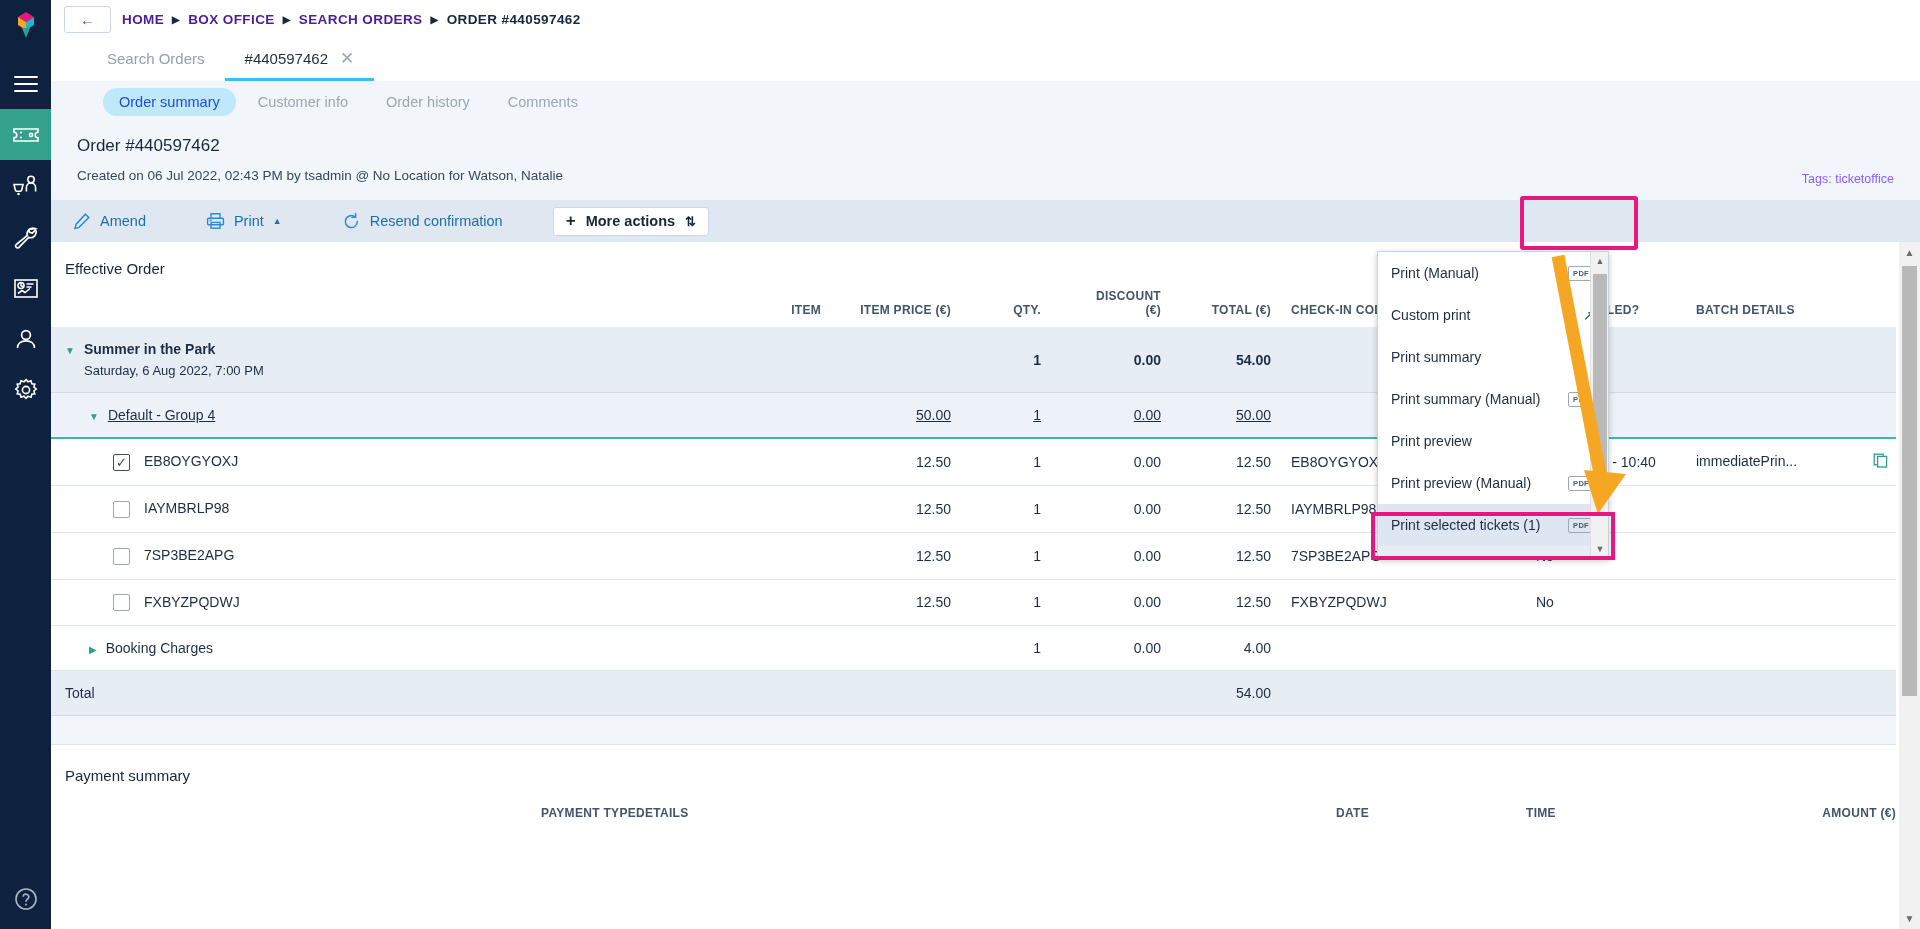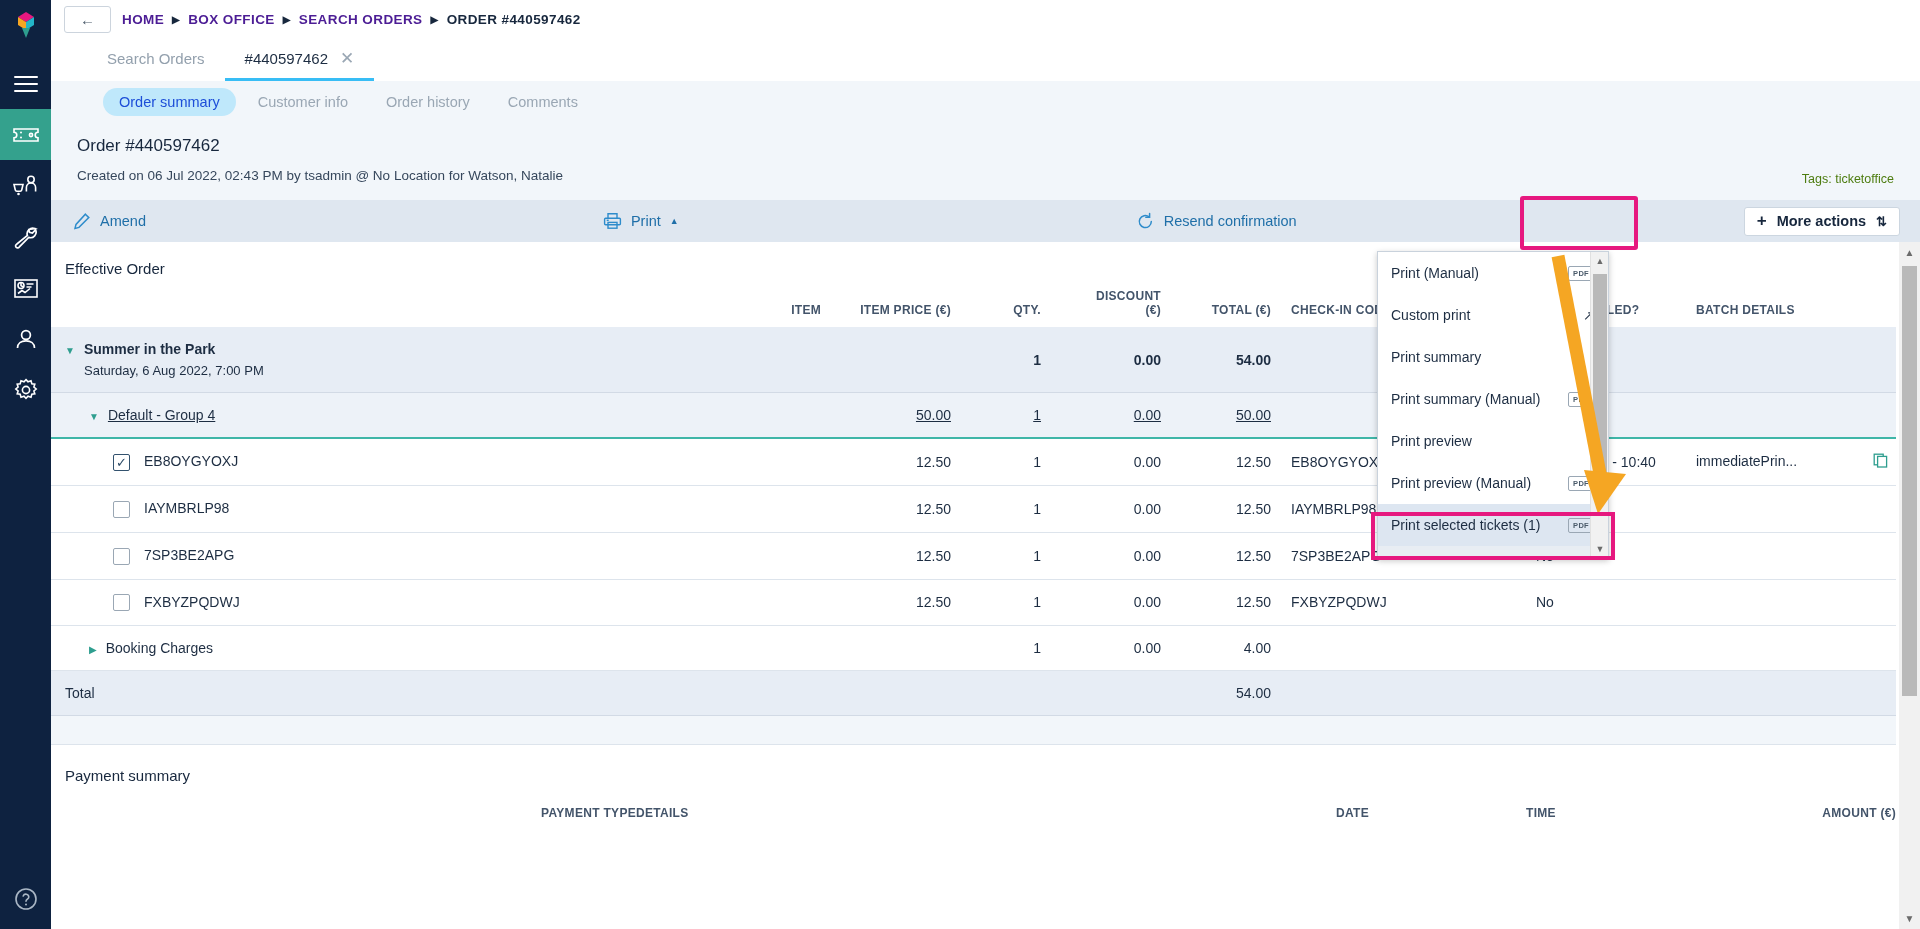--- a/index.html
+++ b/index.html
@@ -73,29 +73,29 @@
 
   
   #orderhead {
     position: absolute; left: 51px; top: 122px; width: 1869px; height: 78px;
     background: #f2f6fa; padding: 14px 26px 0 26px;
   }
   #orderhead .ohtitle { font-size: 17px; color: #17273d; }
   #orderhead .ohsub { font-size: 13.5px; color: #36475c; margin-top: 12px; }
   #tags {
     position: absolute; right: 26px; top: 50px;
-    font-size: 12.5px; color: #4d7c0f;
+    font-size: 12.5px; color: #8b5cf6;
   }
 
   
   #actionbar {
     position: absolute; left: 51px; top: 200px; width: 1869px; height: 42px;
     background: #dfe7f0;
-    display: flex; align-items: center; justify-content: space-between;
-    gap: 0px; padding-right: 20px;
+    display: flex; align-items: center; justify-content: flex-start;
+    gap: 16px; padding-right: 20px;
   }
   .act { display: flex; align-items: center; gap: 9px; font-size: 14.5px; color: #1f6fa8; padding: 0 22px; height: 42px; }
   .act .ico { color: #2e8ccb; display: flex; }
   #moreactions {
     display: flex; align-items: center; gap: 10px;
     background: #ffffff; border: 1px solid #ccd6e0; border-radius: 3px;
     height: 29px; padding: 0 12px; font-size: 14.5px; color: #17273d; font-weight: bold;
     margin-left: 12px;
   }
   #printbtn-wrap { position: relative; }

